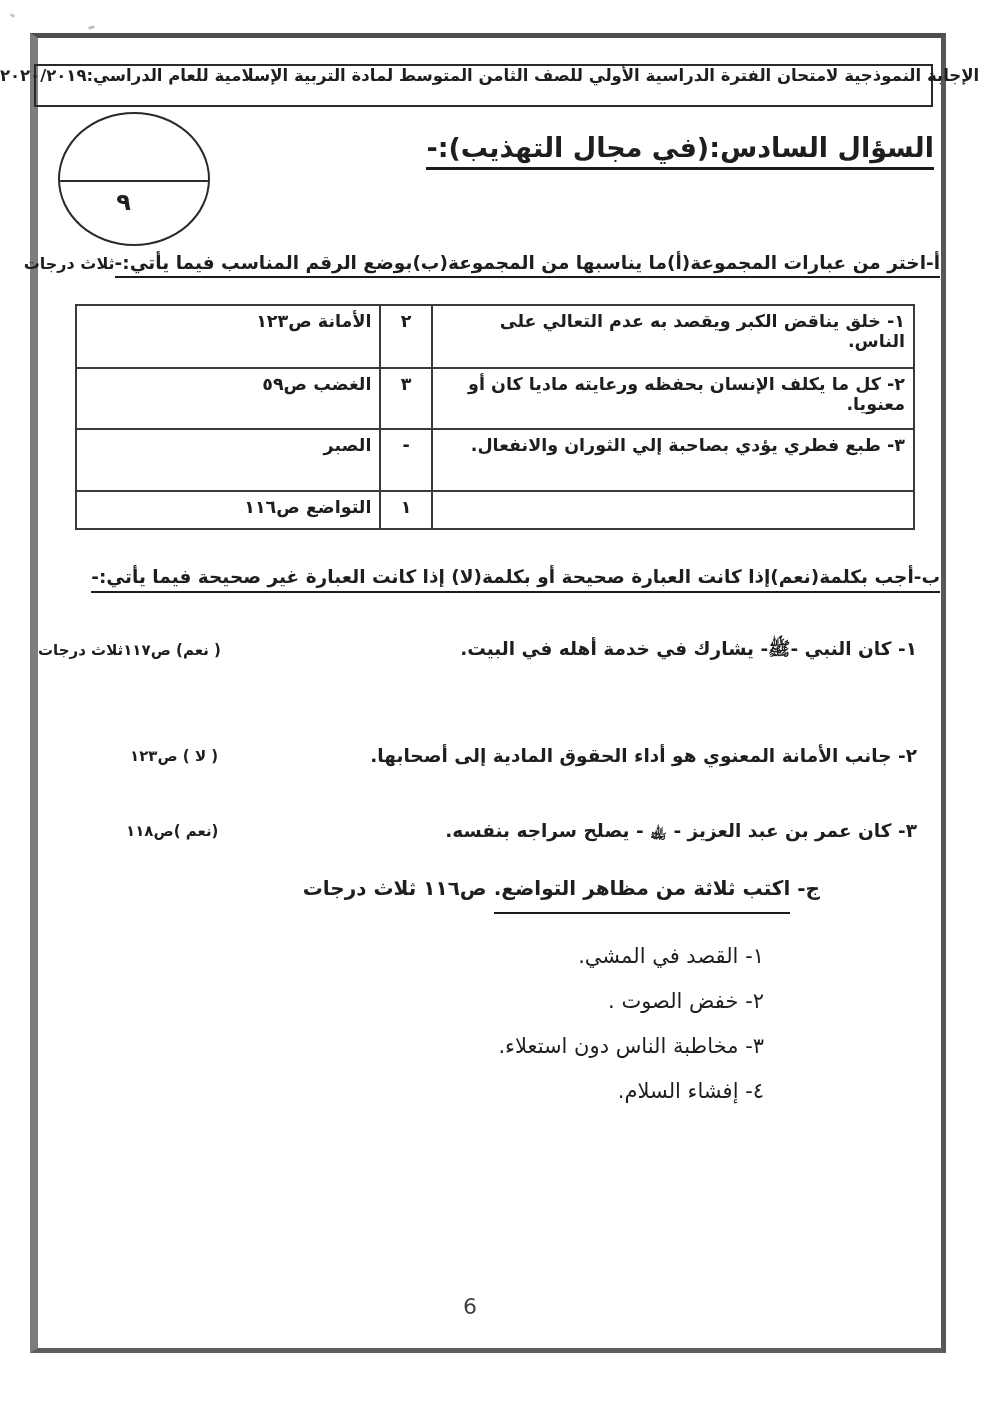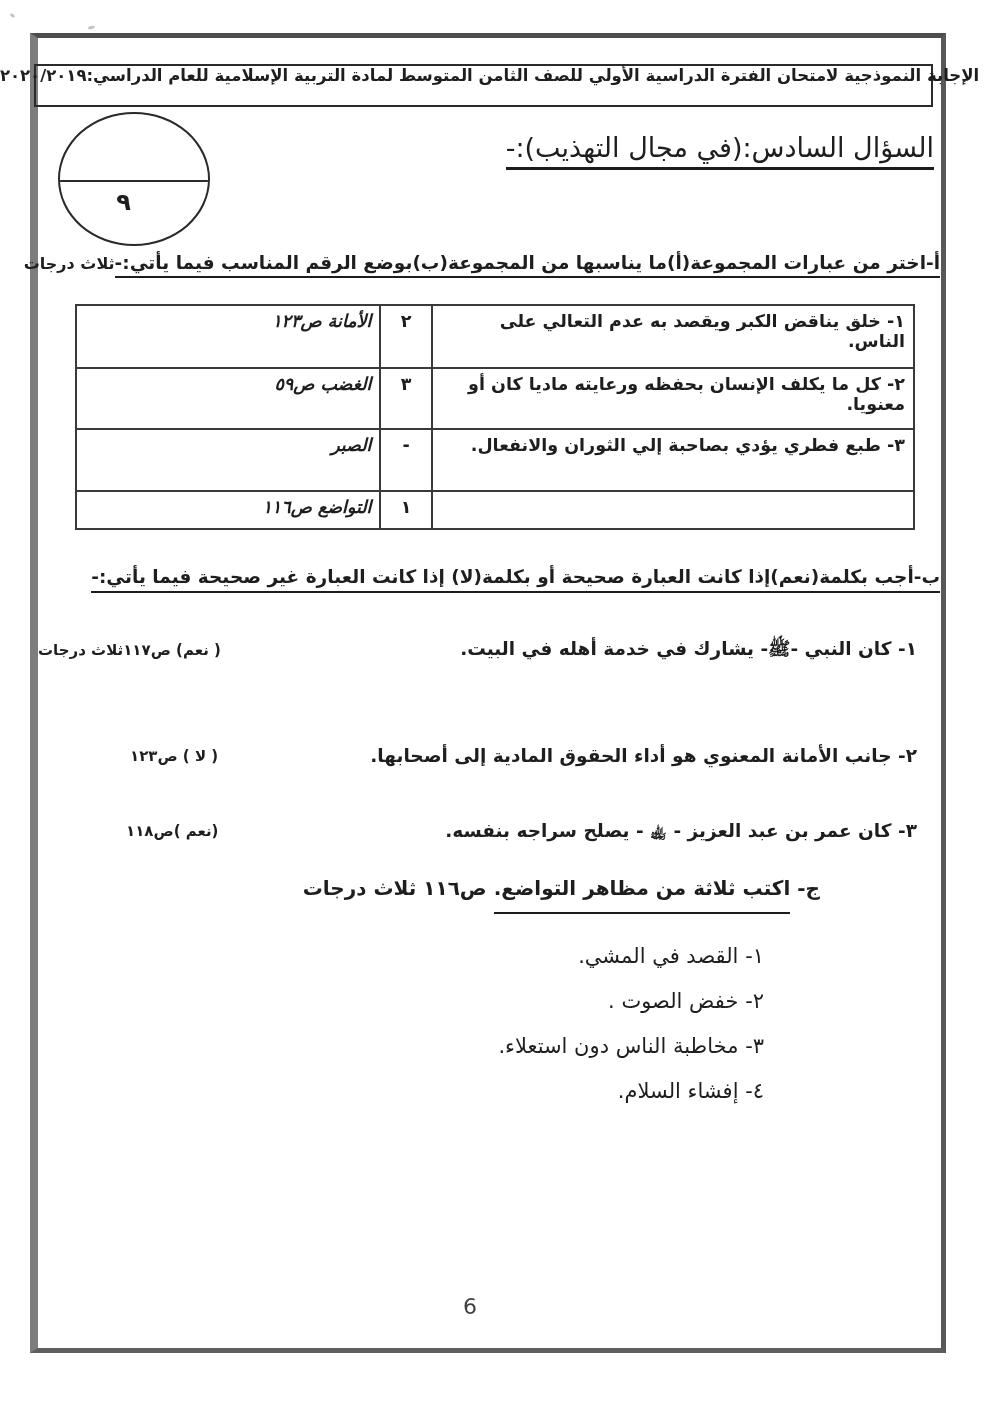--- a/index.html
+++ b/index.html
@@ -51,21 +51,21 @@
   }
   .score-circle .score {
     position: absolute; left: 0; right: 14%; top: 57%;
     text-align: center;
     font-size: 24px; font-weight: bold;
   }
 
   .main-title {
     position: absolute;
     right: 58px; top: 132px;
-    font-size: 27px; font-weight: normal;
+    font-size: 27px; font-weight: bold;
     border-bottom: 3px solid #1c1c1c;
     padding-bottom: 4px;
     white-space: nowrap;
   }
 
   .section-a-heading {
     position: absolute;
     right: 52px; top: 252px;
     font-size: 18.5px; font-weight: bold;
     white-space: nowrap;
@@ -85,21 +85,21 @@
     direction: rtl;
   }
   table.match-table td {
     border: 2px solid #3a3a3a;
     vertical-align: top;
     padding: 5px 8px;
     font-size: 17.5px; font-weight: bold;
   }
   td.col-statement { width: 442px; text-align: right; }
   td.col-number   { width: 47px;  text-align: center; }
-  td.col-term     { width: 279px; text-align: right; padding-right: 6px; font-style: italic; }
+  td.col-term     { width: 279px; text-align: right; padding-right: 6px; }
   tr.r1 { height: 63px; } tr.r2 { height: 61px; }
   tr.r3 { height: 62px; } tr.r4 { height: 38px; }
 
   .section-b-heading {
     position: absolute;
     right: 52px; top: 566px;
     font-size: 18.5px; font-weight: bold;
     border-bottom: 2.5px solid #1c1c1c;
     padding-bottom: 4px;
     white-space: nowrap;

